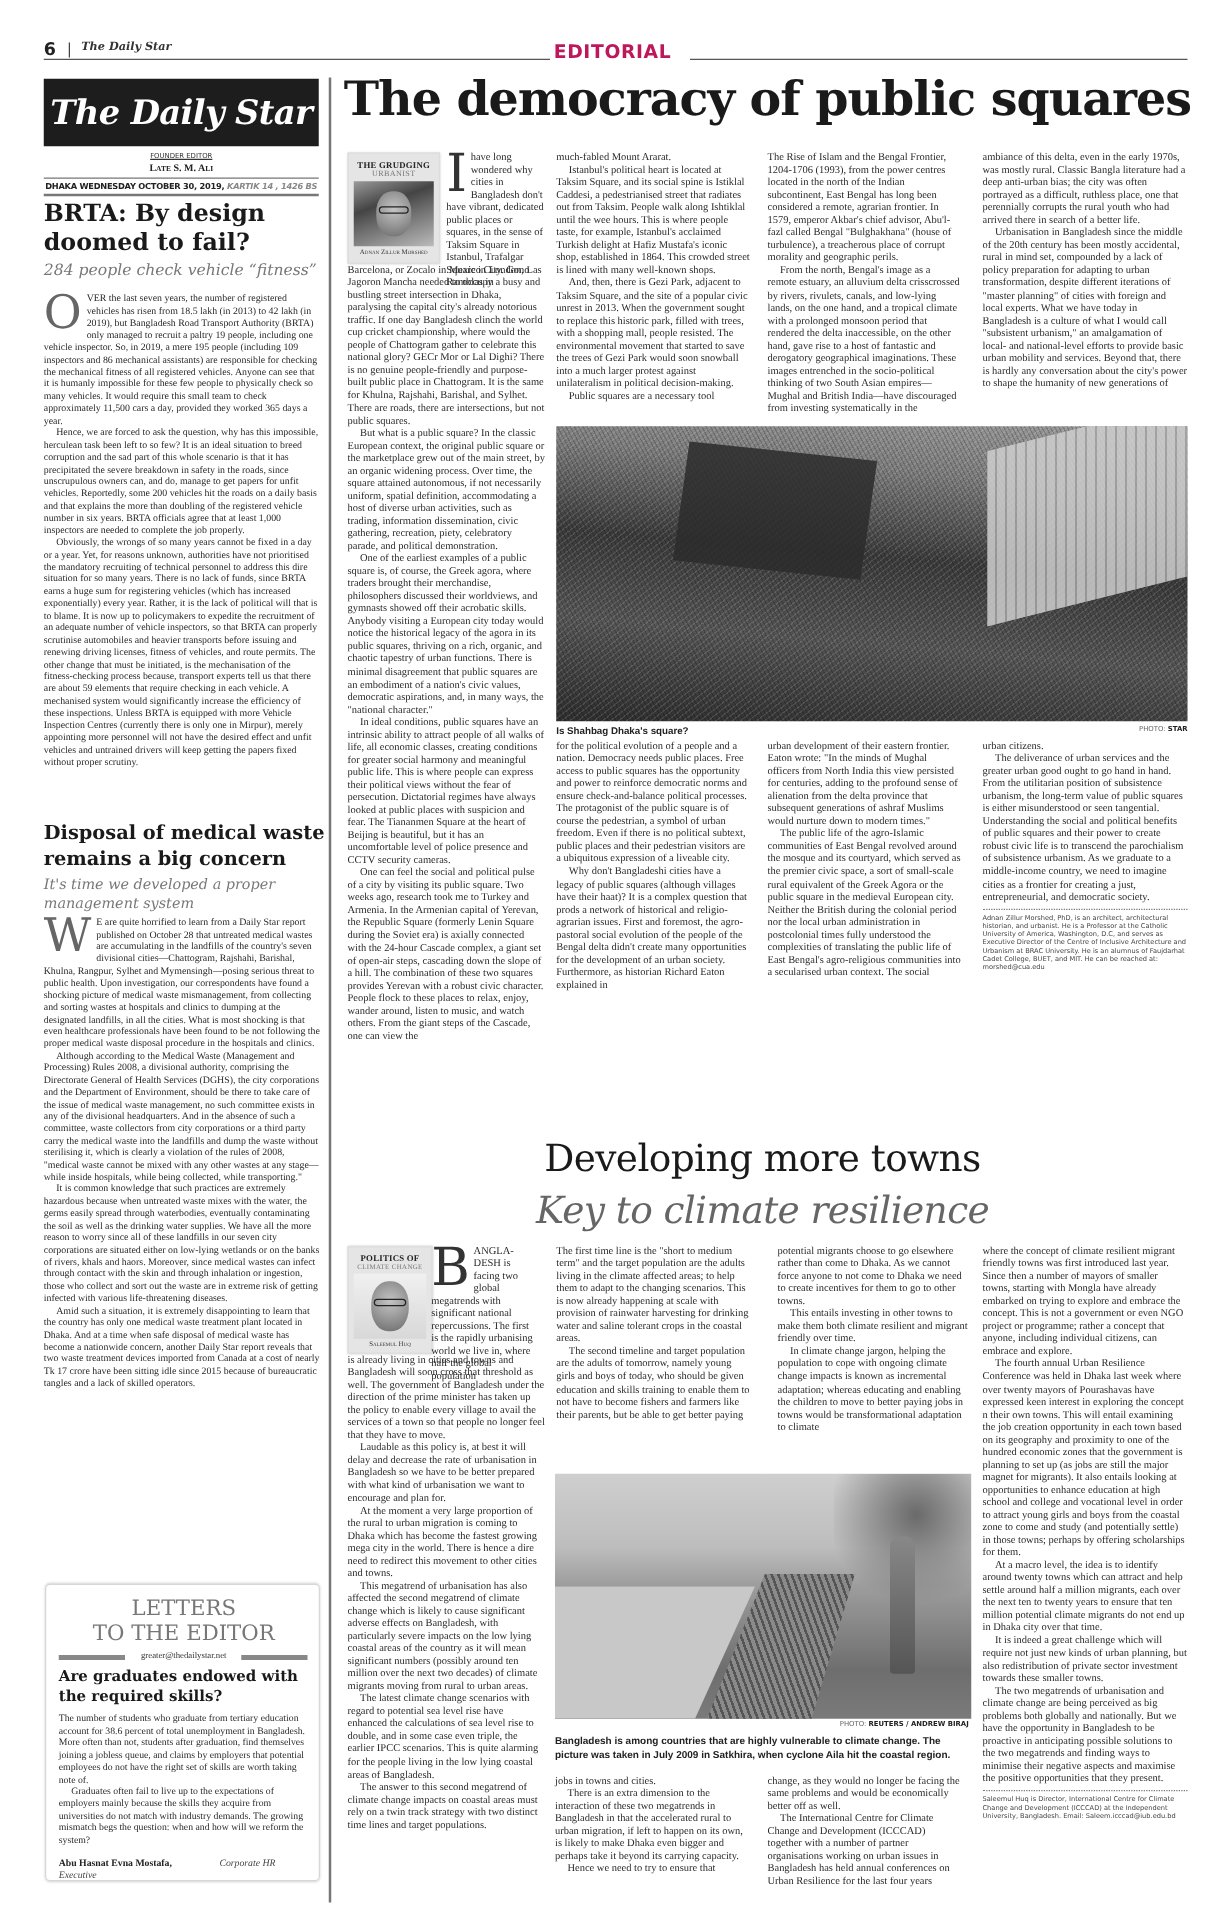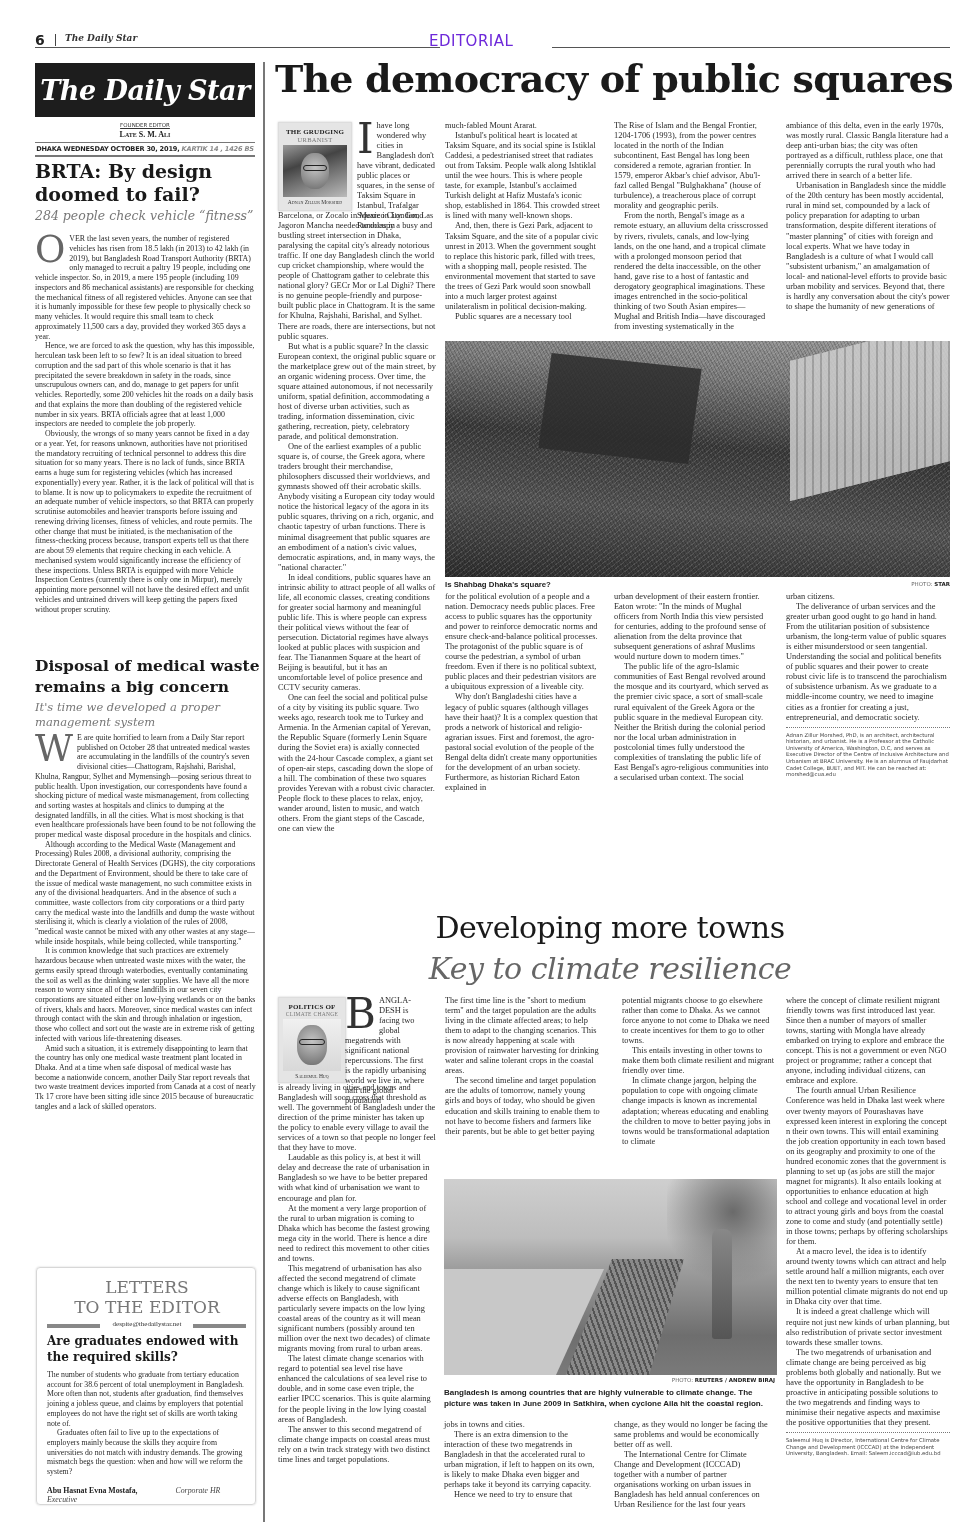--- a/index.html
+++ b/index.html
@@ -9,21 +9,21 @@
   .txt { font-size: 8.4px; line-height: 10.05px; color: #2a2a2a; text-align: left; }
   .txt p { text-indent: 10px; }
   .txt p.noind { text-indent: 0; }
 
   
   #topbar { left: 35px; top: 30px; width: 915px; height: 20px; }
   #page-num { left: 0; top: 2px; font-family: "DejaVu Sans", sans-serif; font-weight: bold; font-size: 14px; color: #222; }
   #top-sep { left: 20px; top: 4px; width: 1px; height: 12px; background: #444; }
   #top-masthead { left: 30px; top: 3px; font-family: "DejaVu Serif", serif; font-size: 9px; font-style: italic; font-weight: bold; color: #333; }
   #top-rule-left { left: 0; top: 17px; width: 405px; height: 1px; background: #555; }
-  #section-label { left: 394px; top: 2px; font-family: "DejaVu Sans", sans-serif; font-weight: normal; font-size: 15px; letter-spacing: 0.5px; color: #6d28d9; }
+  #section-label { left: 408px; top: 2px; font-family: "DejaVu Sans", sans-serif; font-weight: bold; font-size: 15px; letter-spacing: 0.5px; color: #be185d; }
   #top-rule-right { left: 517px; top: 17px; width: 398px; height: 1px; background: #555; }
 
   
   #masthead { left: 35px; top: 63px; width: 220px; height: 54px; background: #1d1d1d; color: #fff; display: flex; align-items: center; justify-content: center; }
   #masthead span { font-family: "DejaVu Serif", serif; font-weight: bold; font-size: 27px; letter-spacing: -0.5px; font-style: italic; }
   #founder { left: 35px; top: 122px; width: 220px; text-align: center; font-family: "DejaVu Sans", sans-serif; font-size: 5.5px; text-decoration: underline; color: #333; }
   #founder-name { left: 35px; top: 130px; width: 220px; text-align: center; font-size: 8px; font-weight: bold; font-variant: small-caps; color: #222; }
   #date-rule-top { left: 35px; top: 142px; width: 220px; height: 1px; background: #777; }
   #dateline { left: 35px; top: 145px; width: 220px; text-align: center; font-family: "DejaVu Sans", sans-serif; font-weight: bold; font-size: 6.6px; color: #222; white-space: nowrap; letter-spacing: -0.2px; }
   #dateline em { color: #888; font-style: italic; }
@@ -143,21 +143,21 @@
   <p>It is common knowledge that such practices are extremely hazardous because when untreated waste mixes with the water, the germs easily spread through waterbodies, eventually contaminating the soil as well as the drinking water supplies. We have all the more reason to worry since all of these landfills in our seven city corporations are situated either on low-lying wetlands or on the banks of rivers, khals and haors. Moreover, since medical wastes can infect through contact with the skin and through inhalation or ingestion, those who collect and sort out the waste are in extreme risk of getting infected with various life-threatening diseases.</p>
   <p>Amid such a situation, it is extremely disappointing to learn that the country has only one medical waste treatment plant located in Dhaka. And at a time when safe disposal of medical waste has become a nationwide concern, another Daily Star report reveals that two waste treatment devices imported from Canada at a cost of nearly Tk 17 crore have been sitting idle since 2015 because of bureaucratic tangles and a lack of skilled operators.</p>
 </div>
 
 <div id="letters" class="abs">
   <div id="letters-title" class="abs">
     <div>LETTERS</div>
     <div>TO THE EDITOR</div>
   </div>
   <div id="letters-bar-l" class="abs"></div>
-  <div id="letters-email" class="abs">despite@thedailystar.net</div>
+  <div id="letters-email" class="abs">greater@thedailystar.net</div>
   <div id="letters-bar-r" class="abs"></div>
   <div id="letters-head" class="abs">Are graduates endowed with the required skills?</div>
   <div id="letters-body" class="abs txt">
     <p class="noind">The number of students who graduate from tertiary education account for 38.6 percent of total unemployment in Bangladesh. More often than not, students after graduation, find themselves joining a jobless queue, and claims by employers that potential employees do not have the right set of skills are worth taking note of.</p>
     <p>Graduates often fail to live up to the expectations of employers mainly because the skills they acquire from universities do not match with industry demands. The growing mismatch begs the question: when and how will we reform the system?</p>
   </div>
   <div id="letters-sign" class="abs"><b>Abu Hasnat Evna Mostafa,</b> <i>Corporate HR Executive</i></div>
 </div>
 
 <div id="vdiv" class="abs"></div>
@@ -255,21 +255,21 @@
   <p>The two megatrends of urbanisation and climate change are being perceived as big problems both globally and nationally. But we have the opportunity in Bangladesh to be proactive in anticipating possible solutions to the two megatrends and finding ways to minimise their negative aspects and maximise the positive opportunities that they present.</p>
   <div class="bio-rule bio">Saleemul Huq is Director, International Centre for Climate Change and Development (ICCCAD) at the Independent University, Bangladesh. Email: Saleem.icccad@iub.edu.bd</div>
 </div>
 <div id="photo2" class="abs">
     <div class="river"></div>
     <div class="bank"></div>
     <div class="tree"></div>
     <div class="person"></div>
   </div>
 <div id="photo2-credit" class="abs"><span>PHOTO:</span> <b>REUTERS / ANDREW BIRAJ</b></div>
-<div id="photo2-caption" class="abs">Bangladesh is among countries that are highly vulnerable to climate change. The picture was taken in June 2009 in Satkhira, when cyclone Aila hit the coastal region.</div>
+<div id="photo2-caption" class="abs">Bangladesh is among countries that are highly vulnerable to climate change. The picture was taken in July 2009 in Satkhira, when cyclone Aila hit the coastal region.</div>
 <div id="a2-b2" class="abs txt">
   <p class="noind">jobs in towns and cities.</p>
   <p>There is an extra dimension to the interaction of these two megatrends in Bangladesh in that the accelerated rural to urban migration, if left to happen on its own, is likely to make Dhaka even bigger and perhaps take it beyond its carrying capacity.</p>
   <p>Hence we need to try to ensure that</p>
 </div>
 <div id="a2-b3" class="abs txt">
   <p class="noind">change, as they would no longer be facing the same problems and would be economically better off as well.</p>
   <p>The International Centre for Climate Change and Development (ICCCAD) together with a number of partner organisations working on urban issues in Bangladesh has held annual conferences on Urban Resilience for the last four years</p>
 </div>
 

